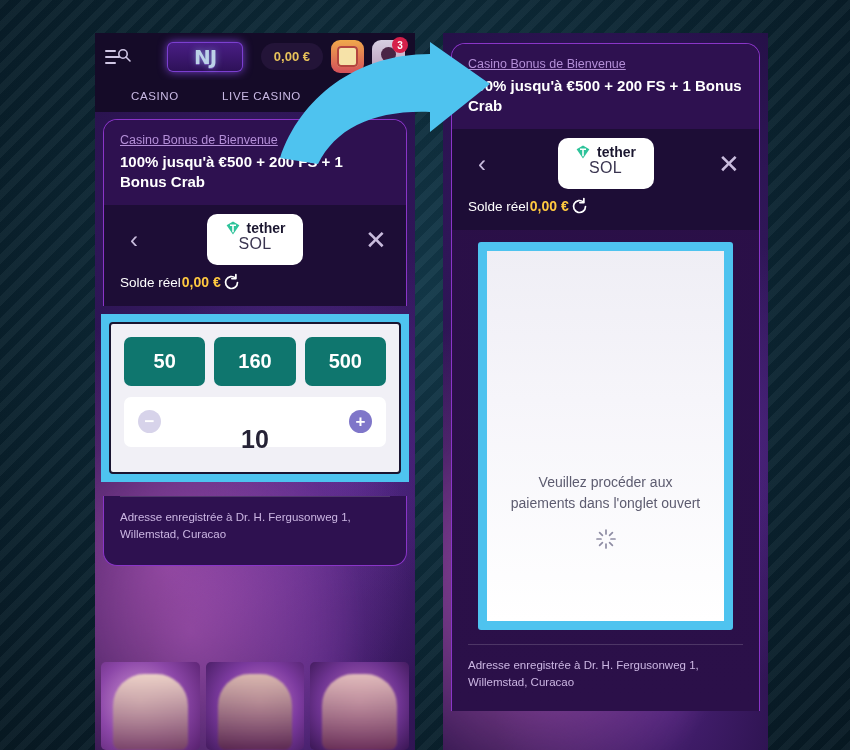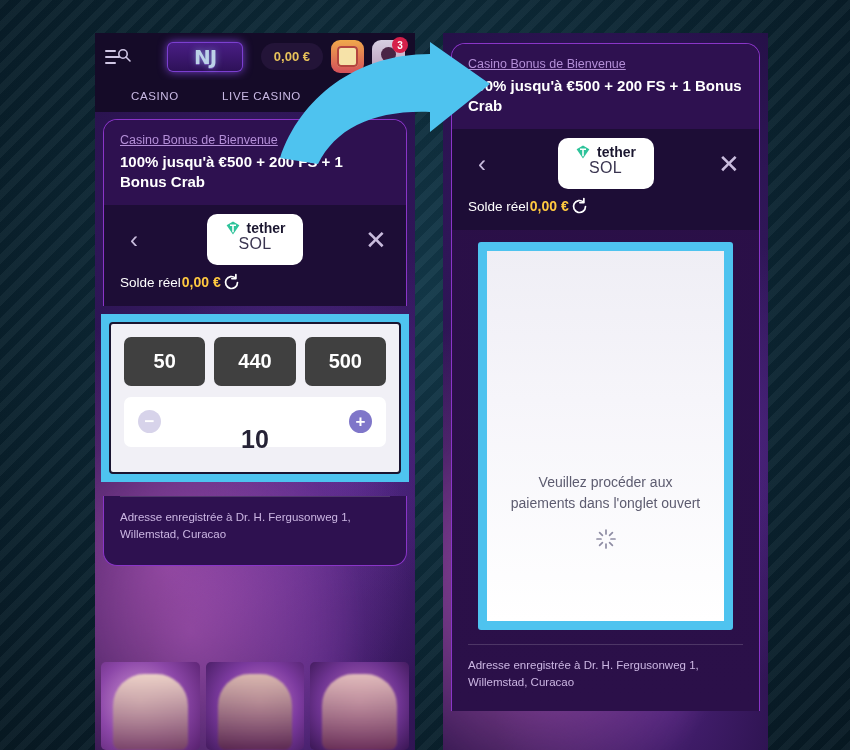--- a/index.html
+++ b/index.html
@@ -152,21 +152,21 @@
     background: #4ec3ef; padding: 8px;
   }
   .hl-inner {
     background: #f1f0f6; border: 2px solid #1a1430; border-radius: 4px;
     padding: 13px 13px 14px;
   }
   .dep-label { color: #5a5a66; font-size: 13.5px; line-height: 1.35; margin-bottom: 11px; }
   .amount-grid { display: flex; gap: 9px; margin-bottom: 11px; }
   .amount-btn {
     flex: 1; height: 49px; border-radius: 7px;
-    background: #404040; color: #fff; font-size: 20px; font-weight: 700;
+    background: #0f766e; color: #fff; font-size: 20px; font-weight: 700;
     display: flex; align-items: center; justify-content: center; cursor: pointer;
   }
   .stepper {
     height: 50px; background: #fff; border-radius: 7px;
     display: flex; align-items: center; justify-content: space-between;
     padding: 0 14px; margin-bottom: 11px;
   }
   .step-btn {
     width: 23px; height: 23px; border-radius: 50%;
     display: flex; align-items: center; justify-content: center;
@@ -306,21 +306,21 @@
           <path d="M14.6 1.7 L14.6 5.9 L10.4 5.9" fill="none" stroke="#ffffff" stroke-width="1.8" stroke-linecap="round" stroke-linejoin="round"></path>
         </svg>
       </div>
     </div>
   </div>
 
   <div class="hl-wrap">
     <div class="hl-inner">
       <div class="amount-grid">
         <div class="amount-btn">50</div>
-        <div class="amount-btn">440</div>
+        <div class="amount-btn">160</div>
         <div class="amount-btn">500</div>
       </div>
       <div class="stepper">
         <div class="step-btn minus">−</div>
         <div class="step-val">10</div>
         <div class="step-btn plus">+</div>
       </div>
     </div>
   </div>
 

